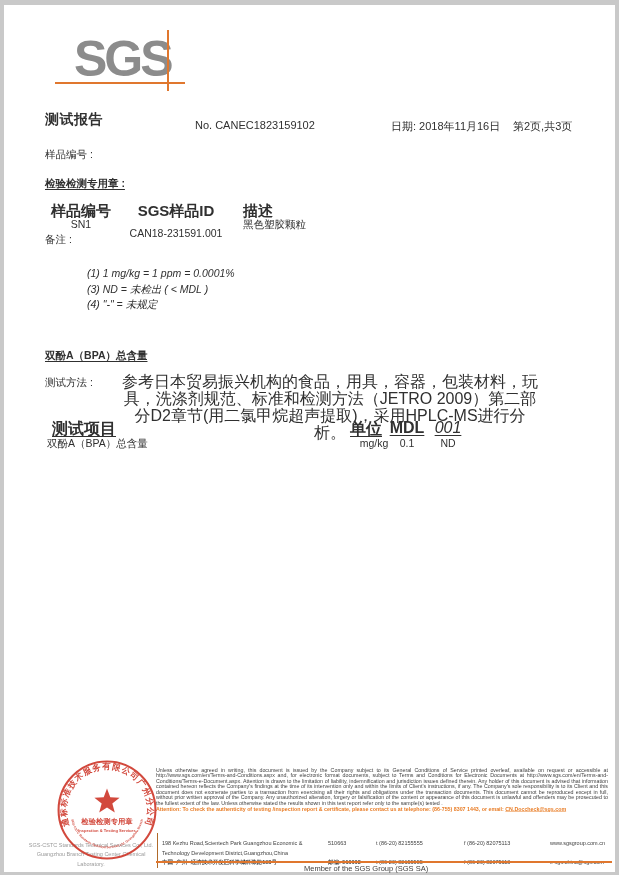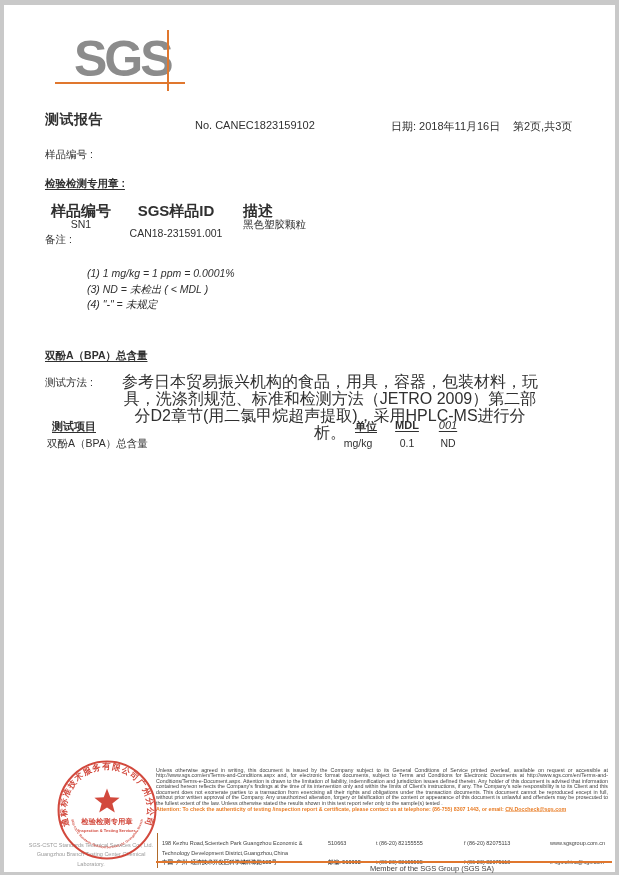--- a/index.html
+++ b/index.html
@@ -31,41 +31,41 @@
 
   
   .col-c { text-align:center; }
   .th { font-weight:bold; font-size:15px; }
   .td { font-size:10.5px; }
 
   .notes div { line-height:15.7px; font-size:10.5px; white-space:pre; }
 
   .method-text { font-size:16px; line-height:17px; width:420px;text-align:center; }
 
-  .bpa-th { font-size:11px; font-weight:bold; text-decoration:underline; text-underline-offset:2px; }
+  .bpa-th { font-size:16px; font-weight:bold; text-decoration:underline; text-underline-offset:2px; }
   .bpa-th-i { font-style:italic; font-weight:normal; }
 
   
   .half { transform:scale(0.5); transform-origin:0 0; }
   .disc-wrap { width:452px; }
   .disc-inner { width:904px; font-size:10.6px; line-height:11px; text-align:justify; color:#3f3f3f; }
   .attn { color:#e87c25; font-weight:bold; margin-top:2px; }
   .attn a, .email-u { color:#e87c25; text-decoration:underline; }
 
   .company-inner { width:260px; font-size:11px; line-height:19px; color:#9a9a9a; text-align:center; }
   .addr-inner { width:904px; font-size:11px; line-height:19.5px; color:#3f3f3f; }
   .addr-row { display:flex; }
   .addr-row .a1 { flex:0 0 332px; }
   .addr-row .a2 { flex:0 0 96px; }
   .addr-row .a3 { flex:0 0 176px; }
   .addr-row .a4 { flex:0 0 172px; }
   .addr-row .a5 { flex:1; }
   .cn-bold { font-weight:bold; }
 
-  .member { font-size:7.5px; color:#3f3f3f; text-align:center; }
+  .member { font-size:7.5px; color:#3f3f3f; text-align:left; }
 
   .stamp-svg { opacity:0.92; }
 </style>
 </head>
 <body>
 
 <div class="page">
 
   <div class="abs logo-text" style="left:70px; top:29px;">SGS</div>
   <div class="abs orange" style="left:51px; top:77px; width:130px; height:2px;"></div>
@@ -99,21 +99,21 @@
   <div class="abs heading-u" style="left:41px; top:344px;">双酚A（BPA）总含量</div>
   <div class="abs lbl" style="left:41px; top:371px;">测试方法 :</div>
   <div class="abs method-text" style="left:116px; top:368px;">参考日本贸易振兴机构的食品，用具，容器，包装材料，玩具，洗涤剂规范、标准和检测方法（JETRO 2009）第二部分D2章节(用二氯甲烷超声提取)，采用HPLC-MS进行分析。</div>
 
   <div>
     <div class="abs bpa-th" style="left:48px; top:414px;">测试项目</div>
     <div class="abs bpa-th col-c" style="left:336px; top:414px; width:52px;">单位</div>
     <div class="abs bpa-th col-c" style="left:384px; top:414px; width:38px;">MDL</div>
     <div class="abs bpa-th bpa-th-i col-c" style="left:426px; top:414px; width:36px;">001</div>
     <div class="abs td" style="left:43px; top:432px;">双酚A（BPA）总含量</div>
-    <div class="abs td col-c" style="left:328px; top:432px; width:52px;">mg/kg</div>
+    <div class="abs td col-c" style="left:344px; top:432px; width:52px;">mg/kg</div>
     <div class="abs td col-c" style="left:384px; top:432px; width:38px;">0.1</div>
     <div class="abs td col-c" style="left:426px; top:432px; width:36px;">ND</div>
   </div>
 
   <div class="abs disc-wrap" style="left:152px; top:762px;">
     <div class="half">
       <div class="disc-inner">
         <span>Unless otherwise agreed in writing, this document is issued by the Company subject to its General Conditions of Service printed overleaf, available on request or accessible at http://www.sgs.com/en/Terms-and-Conditions.aspx and, for electronic format documents, subject to Terms and Conditions for Electronic Documents at http://www.sgs.com/en/Terms-and-Conditions/Terms-e-Document.aspx. Attention is drawn to the limitation of liability, indemnification and jurisdiction issues defined therein. Any holder of this document is advised that information contained hereon reflects the Company's findings at the time of its intervention only and within the limits of Client's instructions, if any. The Company's sole responsibility is to its Client and this document does not exonerate parties to a transaction from exercising all their rights and obligations under the transaction documents. This document cannot be reproduced except in full, without prior written approval of the Company. Any unauthorized alteration, forgery or falsification of the content or appearance of this document is unlawful and offenders may be prosecuted to the fullest extent of the law. Unless otherwise stated the results shown in this test report refer only to the sample(s) tested .</span>
         <div class="attn">
           <span>Attention: To check the authenticity of testing /inspection report &amp; certificate, please contact us at telephone: (86-755) 8307 1443, or email: </span><span class="email-u">CN.Doccheck@sgs.com</span>

